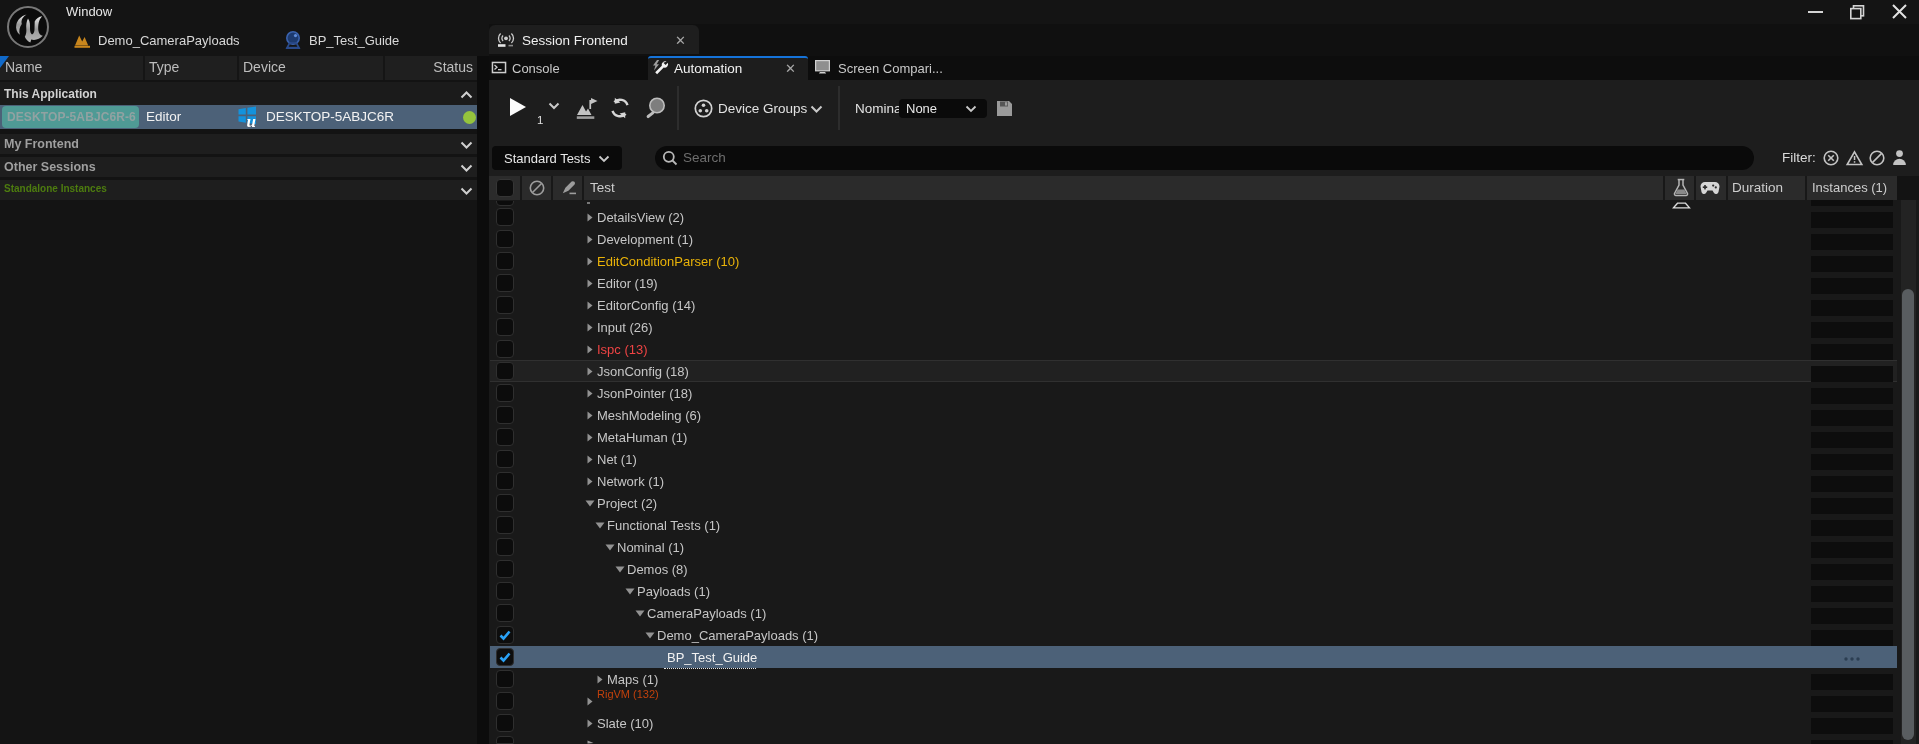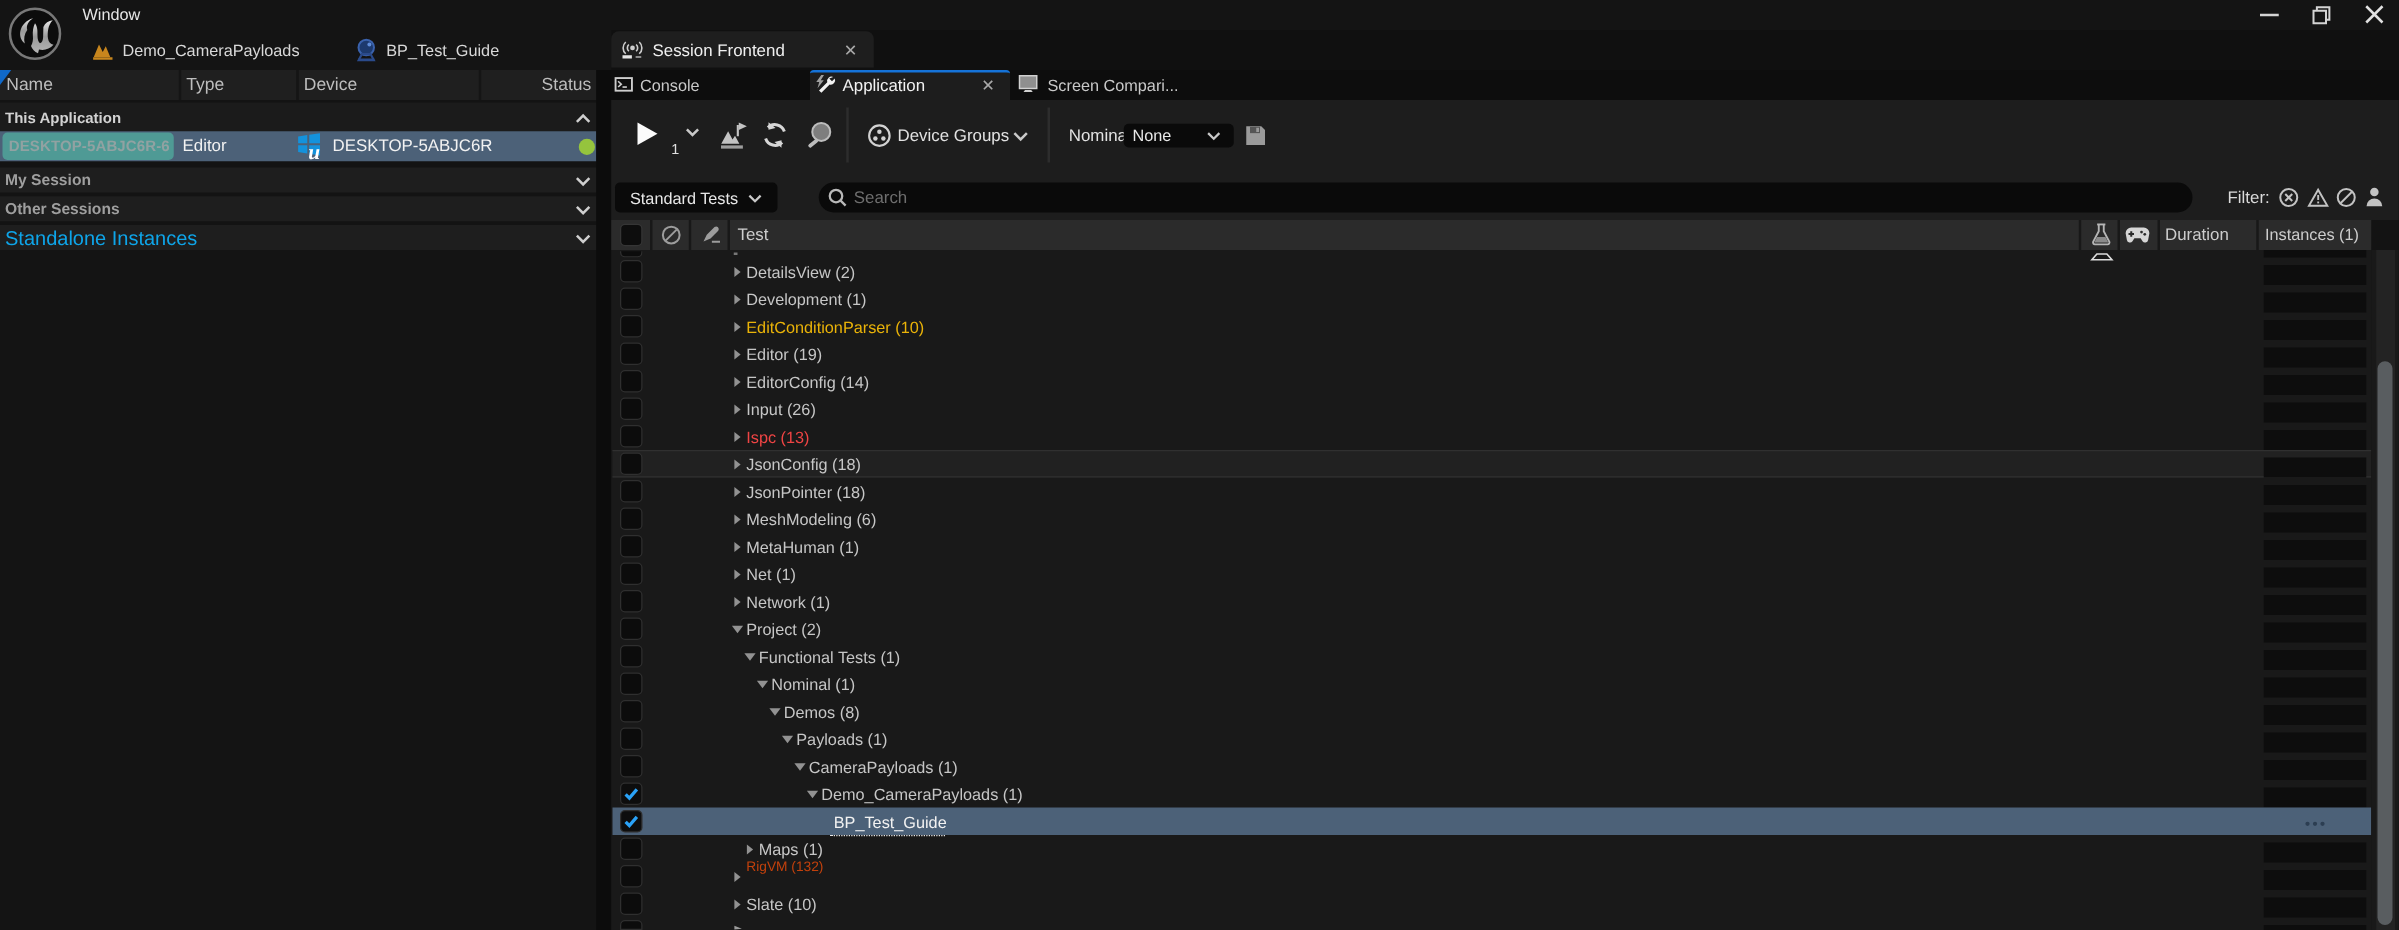--- a/index.html
+++ b/index.html
@@ -68,31 +68,31 @@
 <svg style="left:238px;top:106px" width="28" height="22" viewBox="0 0 28 22">
 <path d="M0.5 3.2 L7.8 2 L7.8 8.6 L0.5 8.6 Z" fill="#1492dc"></path>
 <path d="M9.4 1.8 L18 0.5 L18 8.6 L9.4 8.6 Z" fill="#1492dc"></path>
 <path d="M0.5 10.2 L7.8 10.2 L7.8 16.8 L0.5 15.6 Z" fill="#1492dc"></path>
 <path d="M9.4 10.2 L18 10.2 L18 18.3 L9.4 17 Z" fill="#1492dc"></path>
 <text x="8.5" y="21" font-family="Liberation Serif,serif" font-style="italic" font-weight="bold" font-size="17" fill="#ffffff">u</text>
 </svg>
 <div class="txt" style="left:266px;top:109px;font-size:13.5px;color:#f2f2f2">DESKTOP-5ABJC6R</div>
 <div class="abs" style="left:463px;top:111px;width:13px;height:13px;border-radius:50%;background:#95c43d"></div>
 <div class="abs" style="left:0;top:134px;width:477px;height:20px;background:#1e1e1e"></div>
-<div class="txt" style="left:4px;top:137px;font-size:12.5px;font-weight:bold;color:#9f9f9f">My Session</div>
+<div class="txt" style="left:4px;top:137px;font-size:12.5px;font-weight:bold;color:#9f9f9f">My Frontend</div>
 <svg style="left:460px;top:141px" width="13" height="8" viewBox="0 0 13 8">
       <path d="M1.5 1.5 L6.5 6.5 L11.5 1.5" fill="none" stroke="#cfcfcf" stroke-width="2"></path>
     </svg>
 <div class="abs" style="left:0;top:157px;width:477px;height:20px;background:#1e1e1e"></div>
 <div class="txt" style="left:4px;top:160px;font-size:12.5px;font-weight:bold;color:#9f9f9f">Other Sessions</div>
 <svg style="left:460px;top:164px" width="13" height="8" viewBox="0 0 13 8">
       <path d="M1.5 1.5 L6.5 6.5 L11.5 1.5" fill="none" stroke="#cfcfcf" stroke-width="2"></path>
     </svg>
 <div class="abs" style="left:0;top:180px;width:477px;height:20px;background:#1e1e1e"></div>
-<div class="txt" style="left:4px;top:183px;font-size:16px;font-weight:normal;color:#0ea5e9">Standalone Instances</div>
+<div class="txt" style="left:4px;top:183px;font-size:10px;font-weight:bold;color:#4d7c0f">Standalone Instances</div>
 <svg style="left:460px;top:187px" width="13" height="8" viewBox="0 0 13 8">
       <path d="M1.5 1.5 L6.5 6.5 L11.5 1.5" fill="none" stroke="#cfcfcf" stroke-width="2"></path>
     </svg>
 <div class="abs" style="left:0;top:200px;width:477px;height:544px;background:#141414"></div>
 <div class="abs" style="left:477px;top:56px;width:12px;height:688px;background:#0c0c0c"></div>
 <div class="abs" style="left:489px;top:24px;width:1430px;height:32px;background:#101010"></div>
 <div class="abs" style="left:489px;top:25px;width:210px;height:29px;background:#1e1e1e;border-radius:6px 6px 0 0"></div>
 <svg style="left:497px;top:31px" width="18" height="17" viewBox="0 0 18 17">
 <g stroke="#cdcdcd" fill="none" stroke-width="1.3">
 <path d="M6.1 4.6 a3.6 3.6 0 0 0 0 5.4"></path>
@@ -112,21 +112,21 @@
 <rect x="2.2" y="2.2" width="11.6" height="8.6" fill="#0d0d0d"></rect>
 <path d="M3.5 4 L6 6.3 L3.5 8.6" fill="none" stroke="#cdcdcd" stroke-width="1.3"></path>
 <rect x="7" y="8" width="3.5" height="1.3" fill="#cdcdcd"></rect>
 </svg>
 <div class="txt" style="left:512px;top:61px;font-size:13px;color:#c9c9c9">Console</div>
 <div class="abs" style="left:648px;top:56px;width:160px;height:24px;background:#1d1d1d;border-top:2px solid #1573d9;border-radius:3px 3px 0 0"></div>
 <svg style="left:652px;top:59px" width="17" height="17" viewBox="0 0 17 17">
 <path d="M5 1 L1 6.5 L3.4 6.5 L2 11.5 L7 5.2 L4.6 5.2 L7.2 1 Z" fill="#9f9f9f"></path>
 <path d="M14.6 2.6 a3.5 3.5 0 0 0 -4.8 4.1 L3.2 13.3 l1.9 1.9 L11.7 8.6 a3.5 3.5 0 0 0 4.1-4.8 L13.6 6 L11.4 3.8 Z" fill="#f2f2f2"></path>
 </svg>
-<div class="txt" style="left:674px;top:61px;font-size:13.5px;color:#f2f2f2">Application</div>
+<div class="txt" style="left:674px;top:61px;font-size:13.5px;color:#f2f2f2">Automation</div>
 <div class="txt" style="left:785px;top:61px;font-size:13px;color:#a8a8a8">✕</div>
 <svg style="left:815px;top:60px" width="15" height="15" viewBox="0 0 15 15">
 <rect x="0.6" y="0.6" width="13.8" height="10.2" fill="#8f8f8f" stroke="#d0d0d0" stroke-width="1.2"></rect>
 <path d="M5 12 L10 12 L11.2 13.6 L3.8 13.6 Z" fill="#d0d0d0"></path>
 </svg>
 <div class="txt" style="left:838px;top:61px;font-size:13px;color:#c9c9c9">Screen Compari...</div>
 <div class="abs" style="left:489px;top:80px;width:1430px;height:96px;background:#1d1d1d"></div>
 <svg style="left:509px;top:97px" width="18" height="20" viewBox="0 0 18 20">
       <path d="M1 1 L17 10 L1 19 Z" fill="#fbfbfb"></path>
     </svg>

